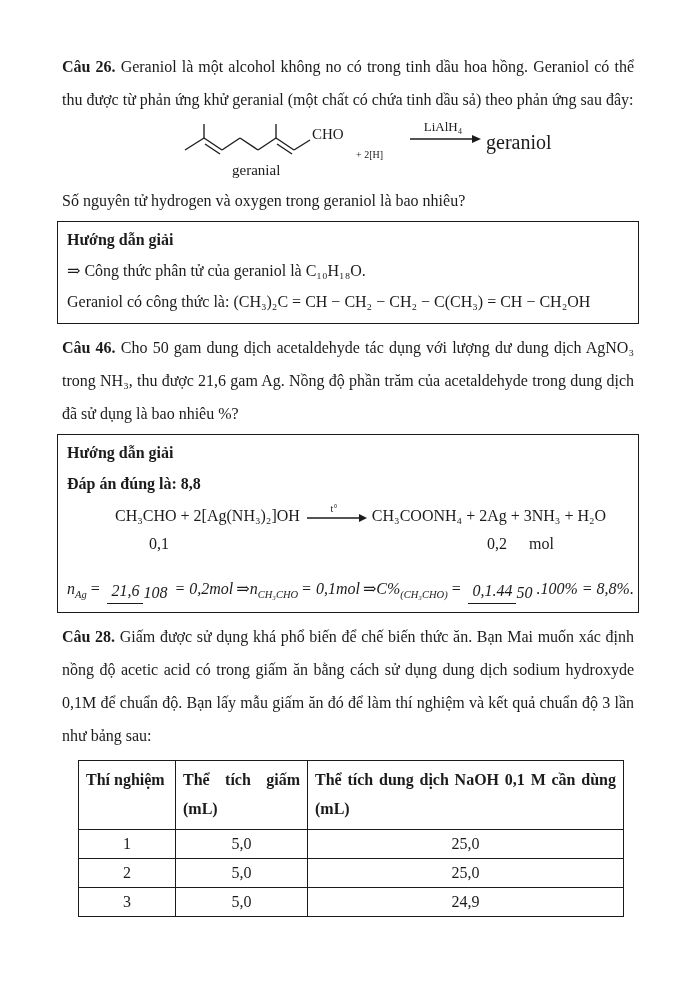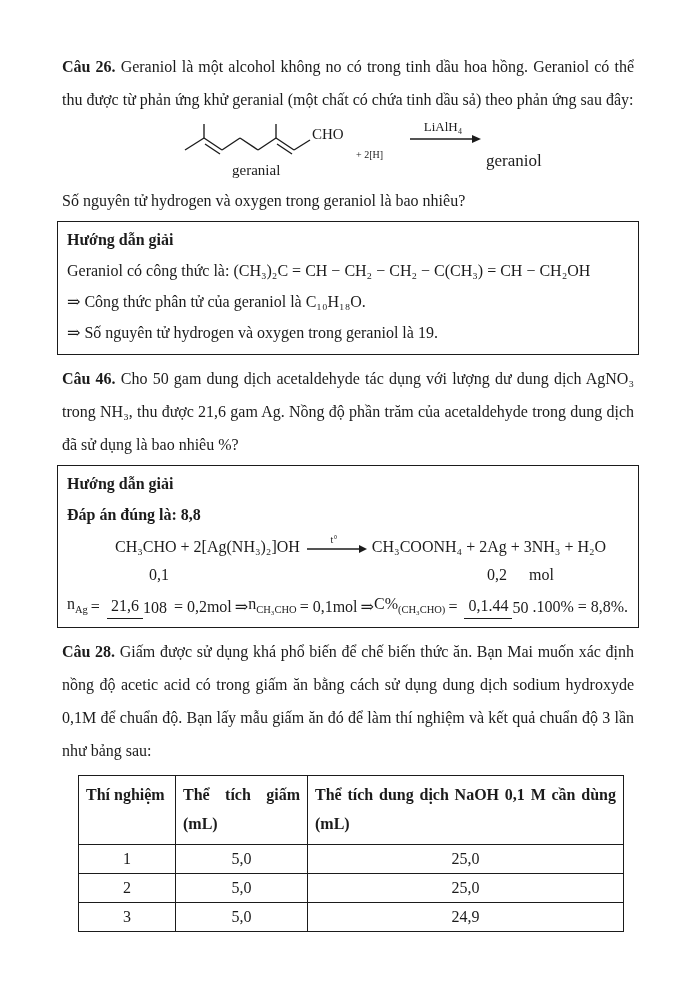--- a/index.html
+++ b/index.html
@@ -15,41 +15,41 @@
   .para { text-align:justify; line-height:33px; margin:0; }
   .qlabel { font-weight:bold; }
   .oneline { line-height:33px; }
 
   
   .scheme { position:relative; height:66px; margin-top:2px; }
   .skeleton-svg { position:absolute; left:118px; top:2px; }
   .cho-label { position:absolute; left:250px; top:8px; font-size:15px; }
   .reagent { position:absolute; left:294px; top:13px; font-size:10px;margin-top:18px; }
   .rxn-arrow { position:absolute; left:344px; top:2px; }
-  .product { position:absolute; left:424px; top:13px; font-size:17px;margin-top:20px; }
+  .product { position:absolute; left:424px; top:13px; font-size:20px; }
   .substrate-label { position:absolute; left:170px; top:44px; font-size:15px; }
 
   
   .solution-box {
     border:1.3px solid #1b1b1b;
     margin:4px -5px 7px -5px;
     padding:2px 9px 6px 9px;
   }
   .solution-box .head { font-weight:bold; line-height:31px; margin:0; }
   .solution-box .line { line-height:31px; margin:0; }
 
   
   .equation { margin:2px 0 0 48px; line-height:30px; white-space:nowrap; }
   .eq-arrow { display:inline-block; vertical-align:-6px; }
   .mol-line { position:relative; height:25px; line-height:25px; }
   .mol-v1 { position:absolute; left:82px; }
   .mol-v2 { position:absolute; left:420px; }
   .mol-unit { position:absolute; left:462px; }
 
-  .calc-row { display:flex; align-items:center; margin-top:6px; line-height:22px; white-space:nowrap; }
+  .calc-row { display:flex; margin-top:22px; line-height:22px; white-space:nowrap;font-style:italic; }
   .calc-row sub { font-size:10.5px; }
   .frac { display:inline-flex; align-items:center; margin:0 4px; }
   .frac .num { padding:0 4px 1px 4px; border-bottom:1.2px solid #1b1b1b; }
   .frac .den { padding-top:1px; }
   .gap { padding:0 3px; }
 
   
   table.results {
     border-collapse:collapse;
     margin:8px 0 16px 16px;
@@ -98,23 +98,22 @@
     <polygon points="66,15 75,19 66,23"></polygon>
   </svg>
   <span class="product">geraniol</span>
   <span class="substrate-label">geranial</span>
 </div>
 
 <p class="para oneline">Số nguyên tử hydrogen và oxygen trong geraniol là bao nhiêu?</p>
 
 <div class="solution-box">
   <p class="head">Hướng dẫn giải</p>
+  <p class="line">⇒ Công thức phân tử của geraniol là C₁₀H₁₈O.</p>
   <p class="line"><span>Geraniol có công thức là: </span><span>(CH₃)₂C = CH − CH₂ − CH₂ − C(CH₃) = CH − CH₂OH</span></p>
-  <p class="line">⇒ Công thức phân tử của geraniol là C₁₀H₁₈O.</p>
-  <p class="line">⇒ Số nguyên tử hydrogen và oxygen trong geraniol là 19.</p>
 </div>
 
 <p class="para"><span class="qlabel">Câu 46.</span><span> Cho 50 gam dung dịch acetaldehyde tác dụng với lượng dư dung dịch AgNO₃ trong NH₃, thu được 21,6 gam Ag. Nồng độ phần trăm của acetaldehyde trong dung dịch đã sử dụng là bao nhiêu %?</span></p>
 
 <div class="solution-box">
   <p class="head">Hướng dẫn giải</p>
   <p class="head">Đáp án đúng là: 8,8</p>
   <div class="equation">
     <span>CH₃CHO + 2[Ag(NH₃)₂]OH</span>
     <svg class="eq-arrow" width="64" height="24" viewBox="0 0 64 24">

